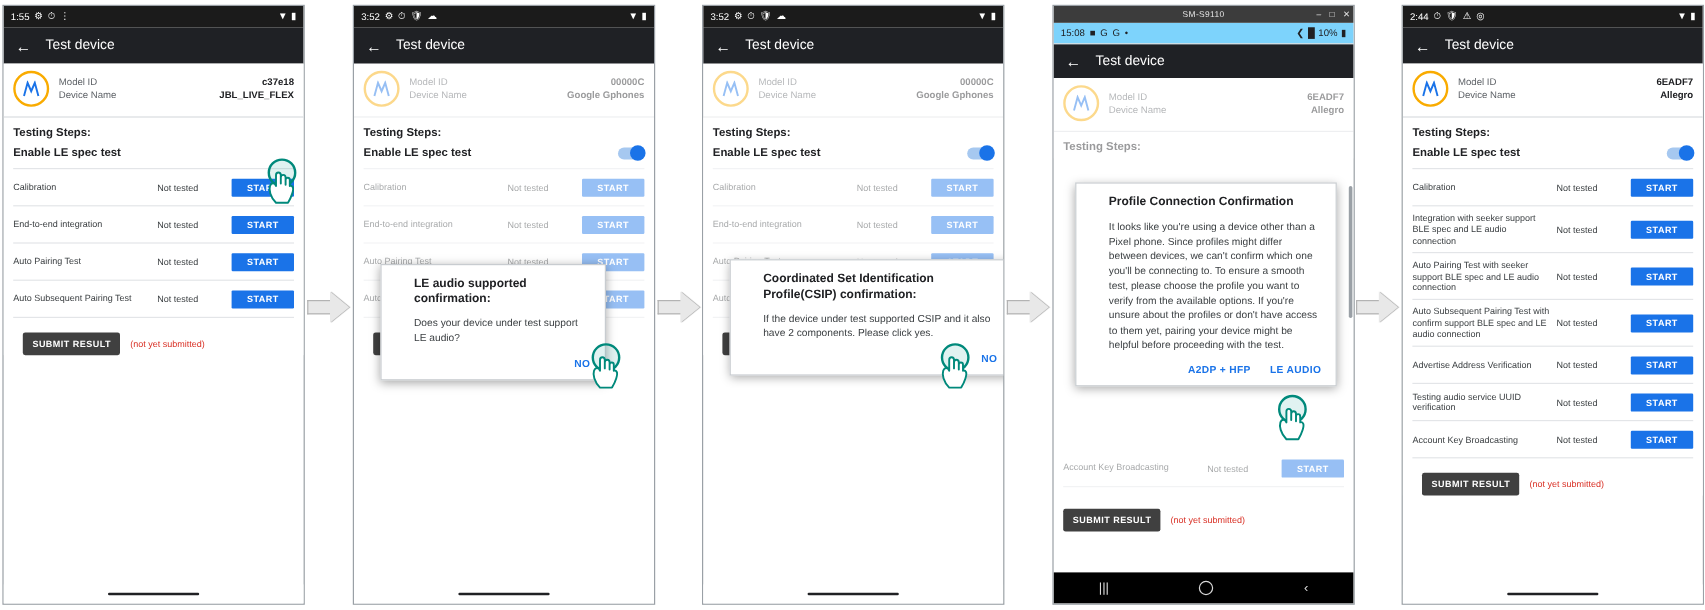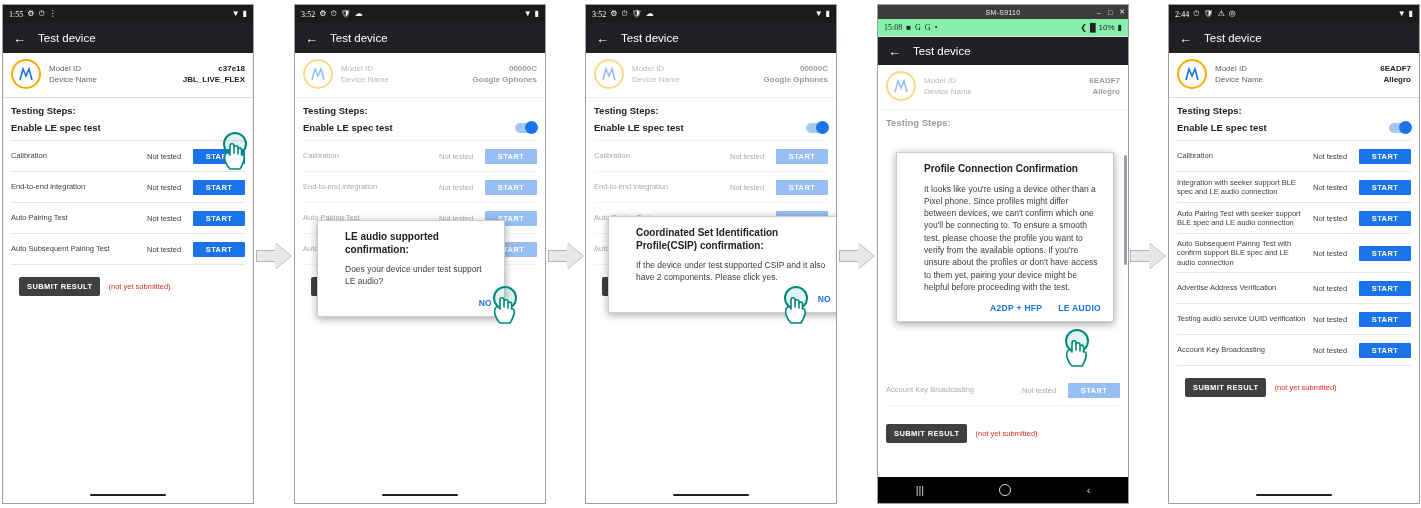--- a/index.html
+++ b/index.html
@@ -71,25 +71,25 @@
     background: #1b1b1b;
     color: #ffffff;
     font-size: 8px;
     display: flex;
     align-items: center;
     padding: 0 6px;
     box-sizing: border-box;
     justify-content: space-between;
   }
   .statusbar.light {
-    background: #86efac;
+    background: #7dd3fc;
     color: #202124;
     border-bottom: 1px solid #e0e0e0;
   }
-  .sb-left { display: flex; align-items: center; gap: 4px; font-family: Liberation Serif, serif; }
+  .sb-left { display: flex; align-items: center; gap: 4px; }
   .sb-right { display: flex; align-items: center; gap: 3px; }
   .sb-ic { font-size: 8px; line-height: 1; }
 
   
   .winbar {
     height: 14px;
     background: #3c3c3c;
     color: #e8e8e8;
     display: flex;
     align-items: center;
@@ -197,21 +197,21 @@
     min-height: 20px;
   }
   .steprow .name {
     flex: 1 1 auto;
     font-size: 7.5px;
     color: #3c4043;
     line-height: 1.25;
     padding-right: 4px;
   }
   .steprow .status {
-    width: 46px;
+    width: 62px;
     flex: none;
     font-size: 7.5px;
     color: #3c4043;
     text-align: left;
   }
   .btn-start {
     width: 52px;
     height: 15px;
     background: #1a73e8;
     color: #ffffff;

